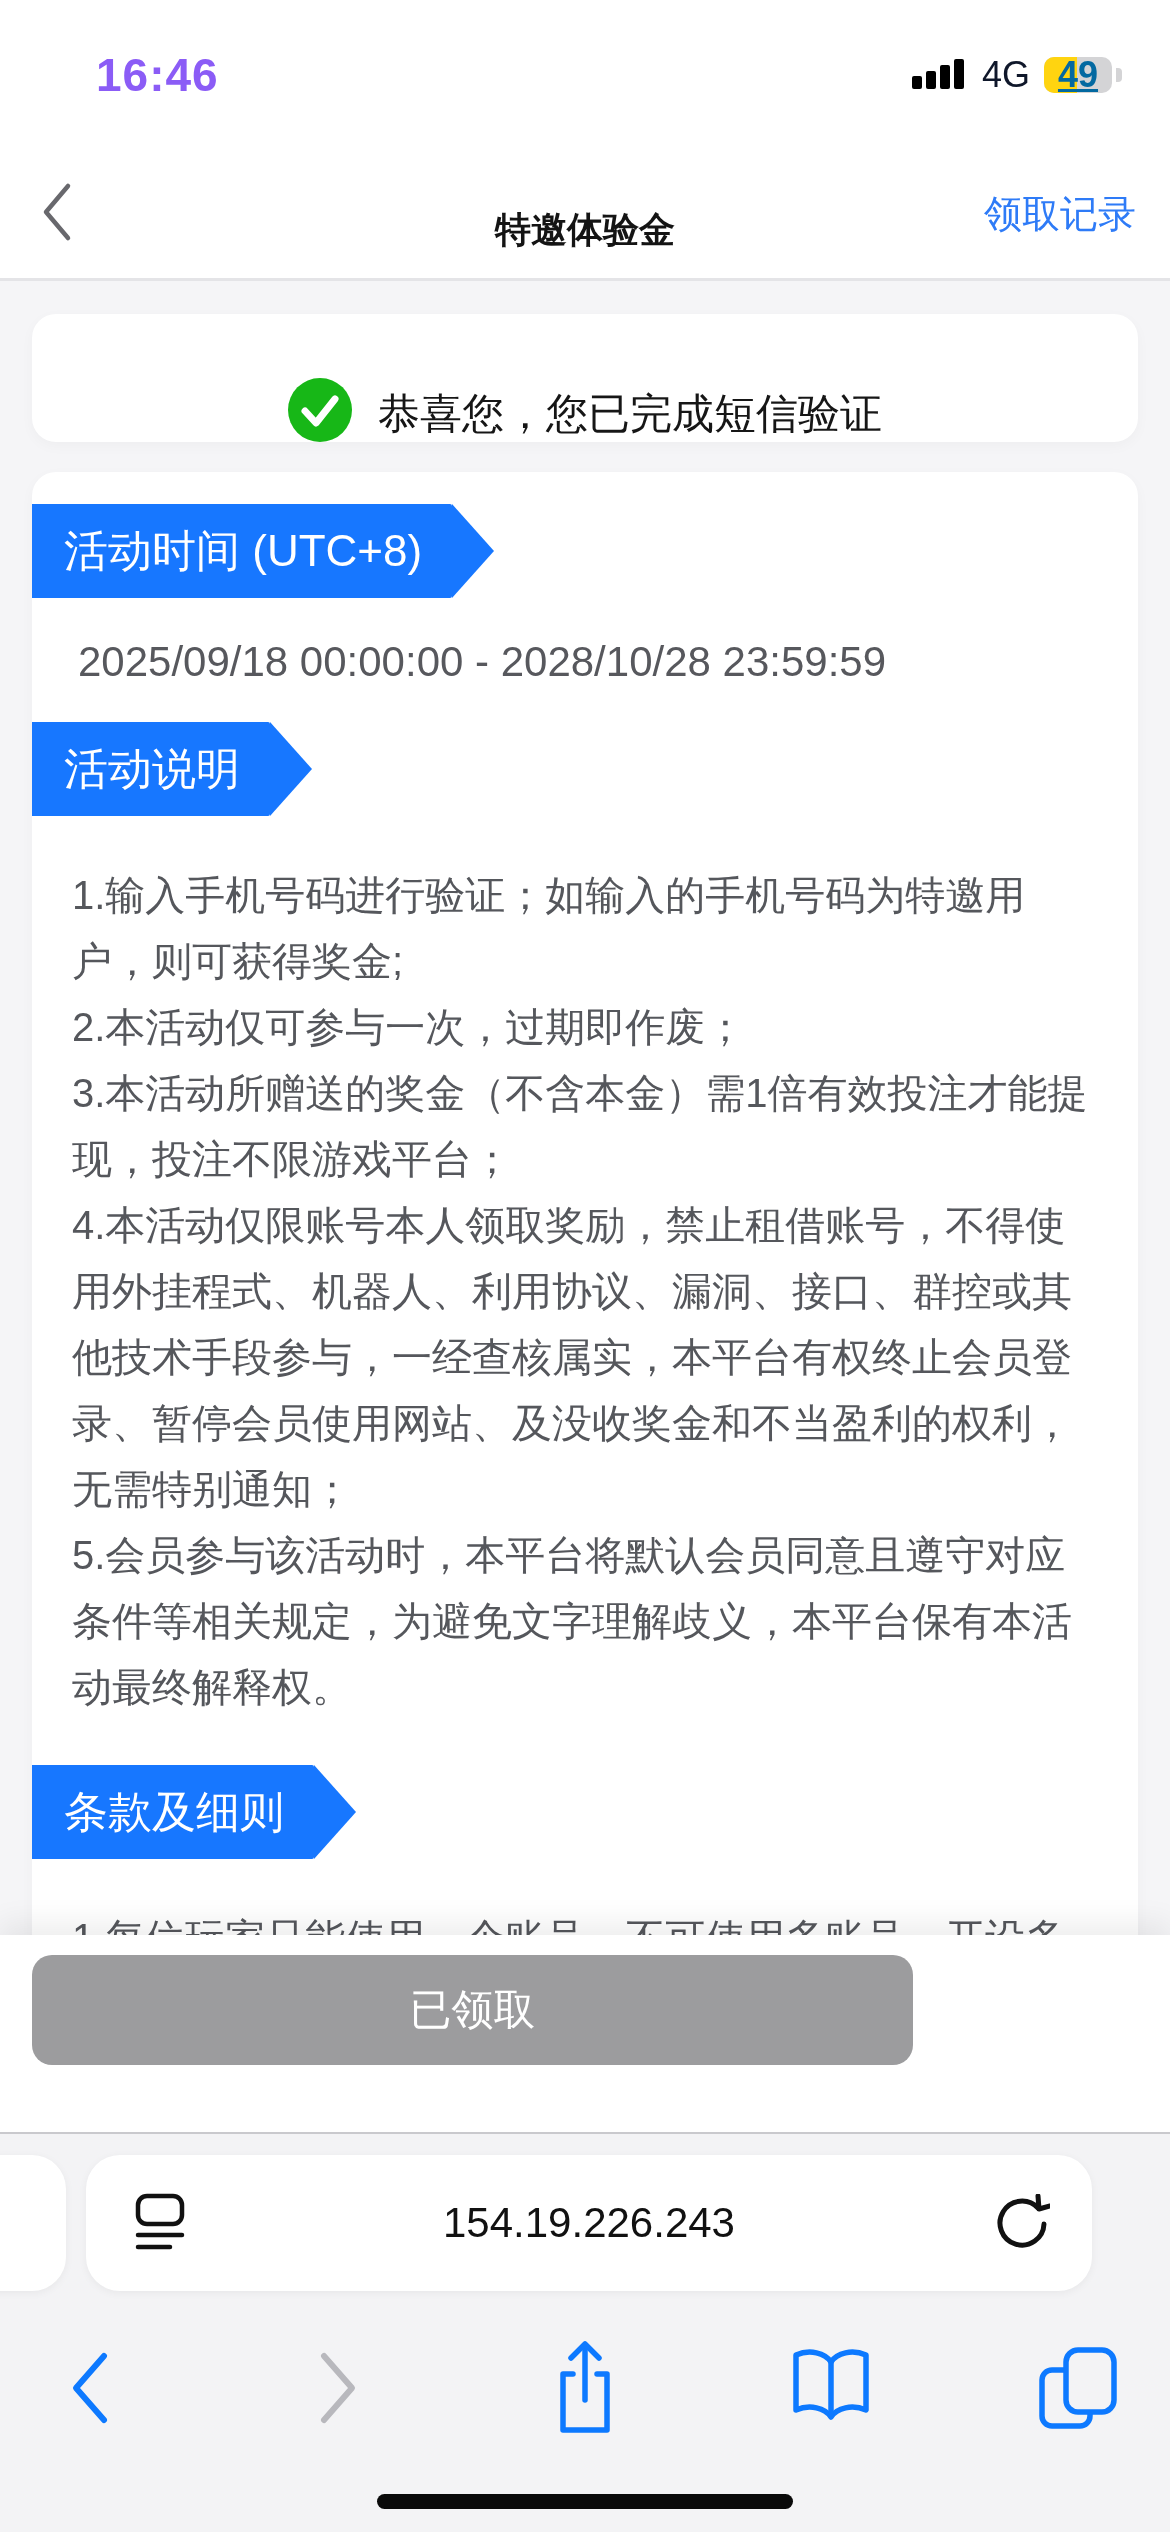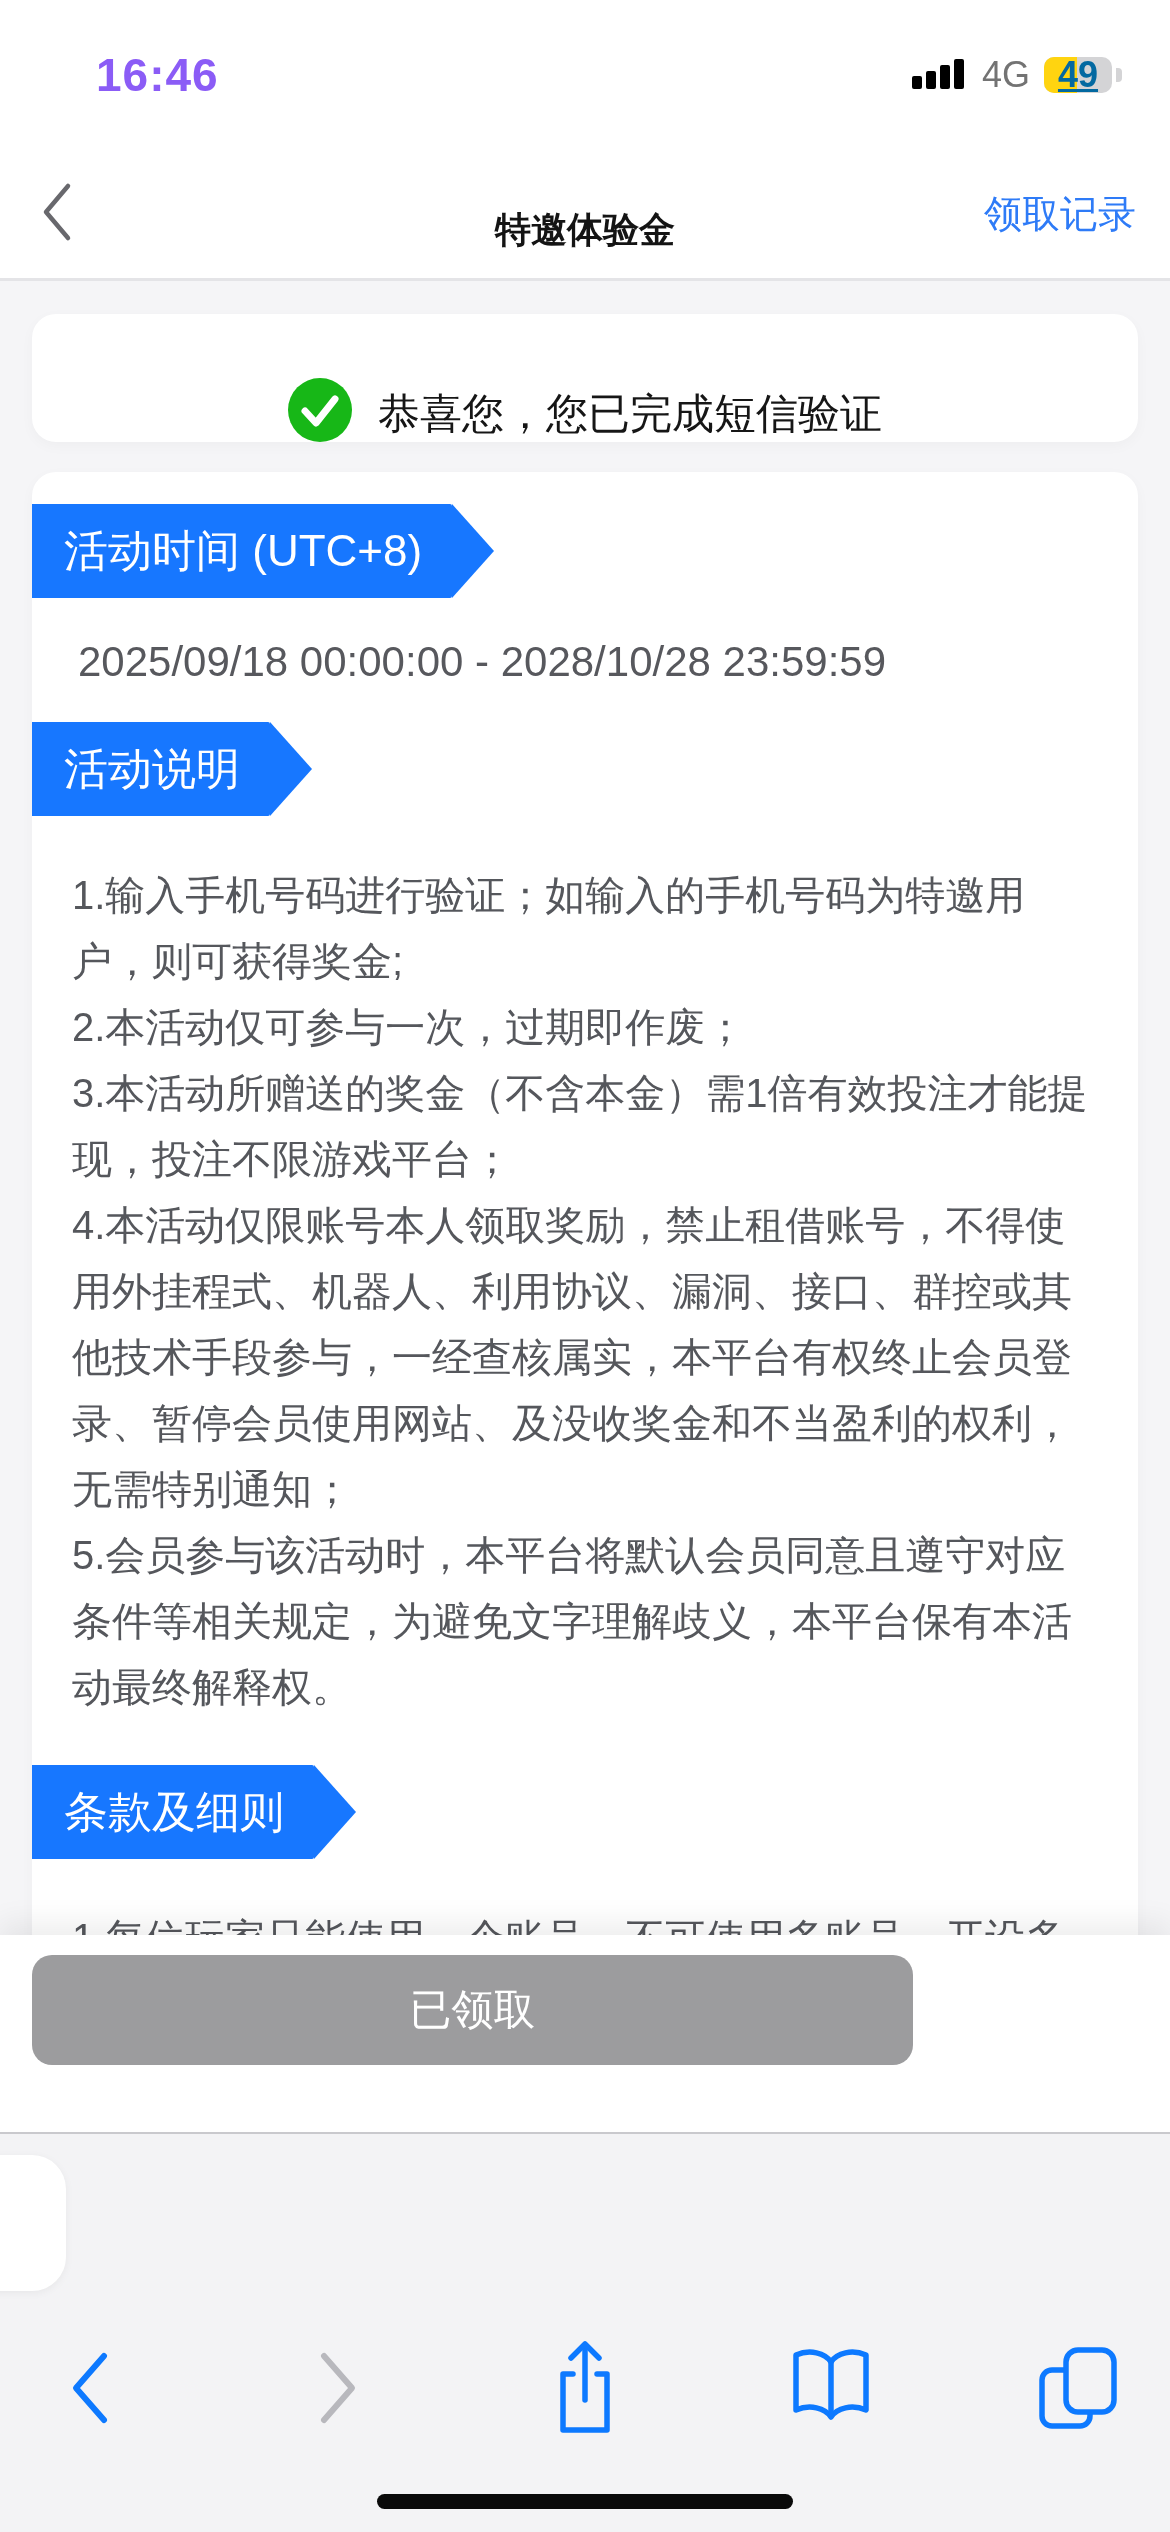--- a/index.html
+++ b/index.html
@@ -6,21 +6,21 @@
   .screen{
     position:relative;width:1170px;height:2532px;overflow:hidden;
     background:#f5f5f7;font-family:"Liberation Sans", sans-serif;
     -webkit-font-smoothing:antialiased;
   }
   
   .header{position:absolute;top:0;left:0;width:1170px;height:281px;background:#fff;border-bottom:3px solid #e4e4e7;box-sizing:border-box;z-index:30;}
   .status-bar{position:absolute;top:40px;left:0;width:1170px;height:70px;}
   .time{position:absolute;left:96px;top:8px;font-size:46px;font-weight:700;color:#8b5cf6;letter-spacing:1px;}
   .status-right{position:absolute;right:48px;top:0;height:70px;display:flex;align-items:center;gap:14px;}
-  .net-label{font-size:36px;color:#737373;font-weight:500;}
+  .net-label{font-size:36px;color:#0f172a;font-weight:500;}
   .battery{position:relative;width:68px;height:36px;border-radius:10px;background:#d4d4d6;overflow:hidden;}
   .battery-fill{position:absolute;left:0;top:0;bottom:0;width:49%;background:#ffd410;}
   .battery-num{position:absolute;inset:0;display:flex;align-items:center;justify-content:center;font-size:36px;font-weight:700;color:#0369a1;text-decoration:underline;}
   .battery-cap{width:6px;height:14px;background:#d4d4d6;border-radius:0 4px 4px 0;margin-left:-10px;}
   .nav-bar{position:absolute;top:150px;left:0;width:1170px;height:128px;}
   .nav-back{position:absolute;left:36px;top:30px;width:40px;height:64px;background:none;border:none;padding:0;cursor:pointer;}
   .nav-title{position:absolute;left:0;right:0;top:16px;height:128px;display:flex;align-items:center;justify-content:center;font-size:36px;font-weight:700;color:#141414;}
   .nav-link{position:absolute;right:34px;top:0;height:128px;display:flex;align-items:center;font-size:38px;color:#2e7bf7;background:none;border:none;padding:0;cursor:pointer;font-family:inherit;}
   
   .scroll{position:absolute;top:284px;left:0;width:1170px;height:1848px;background:#f5f5f7;overflow:hidden;z-index:1;}
@@ -123,20 +123,40 @@
       </div>
     </div>
   </div>
 
   <div class="footer">
     <button class="claim-btn" disabled="">已领取</button>
   </div>
 
   <div class="browser-bar">
     <div class="side-pill"></div>
+    <div class="url-pill">
+      <button class="reader-btn">
+        <span>
+          <svg width="50" height="58" viewBox="0 0 50 58">
+            <rect x="3" y="3" width="44" height="28" rx="9" fill="none" stroke="#111" stroke-width="4.5"></rect>
+            <line x1="3" y1="42" x2="47" y2="42" stroke="#111" stroke-width="4.5" stroke-linecap="round"></line>
+            <line x1="3" y1="54" x2="35" y2="54" stroke="#111" stroke-width="4.5" stroke-linecap="round"></line>
+          </svg>
+        </span>
+      </button>
+      <div class="url-text">154.19.226.243</div>
+      <button class="reload-btn">
+        <span>
+          <svg width="56" height="56" viewBox="0 0 56 56">
+            <path d="M44 14 A22 22 0 1 0 50 30" fill="none" stroke="#111" stroke-width="5" stroke-linecap="round"></path>
+            <path d="M44 2 L45 15 L56 12" fill="none" stroke="#111" stroke-width="5" stroke-linecap="round" stroke-linejoin="round"></path>
+          </svg>
+        </span>
+      </button>
+    </div>
 
     <button class="tb-btn tb-back">
       <span>
         <svg width="42" height="76" viewBox="0 0 42 76">
           <path d="M36 6 L8 38 L36 70" fill="none" stroke="#0d79ff" stroke-width="6" stroke-linecap="round" stroke-linejoin="round"></path>
         </svg>
       </span>
     </button>
     <button class="tb-btn tb-forward">
       <span>

